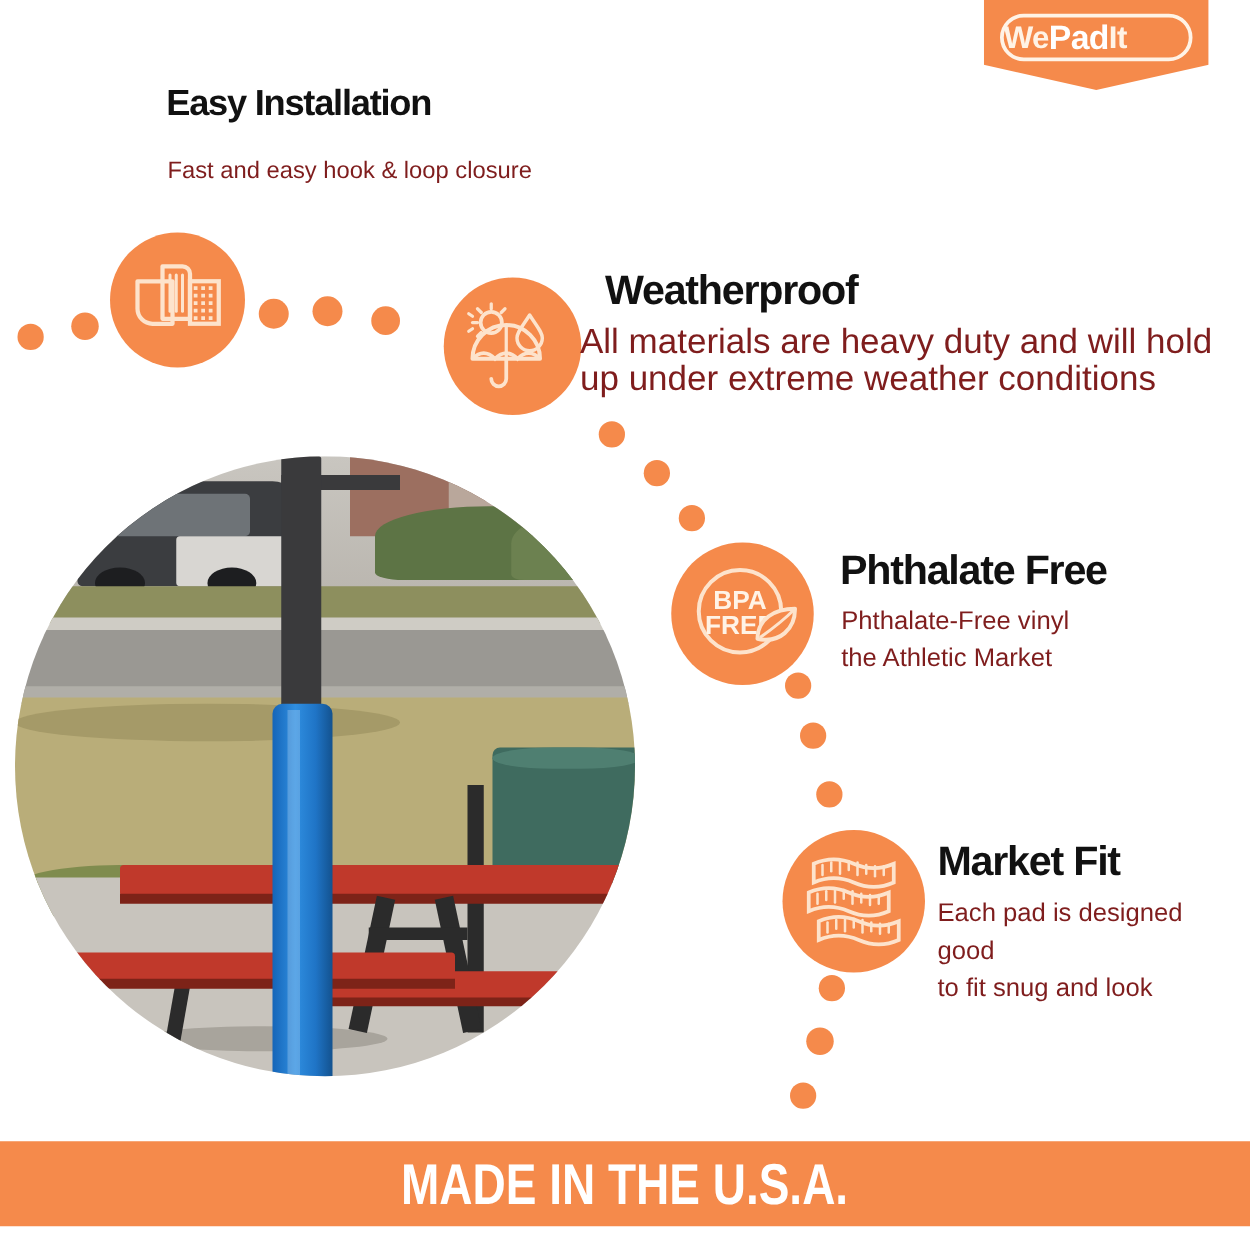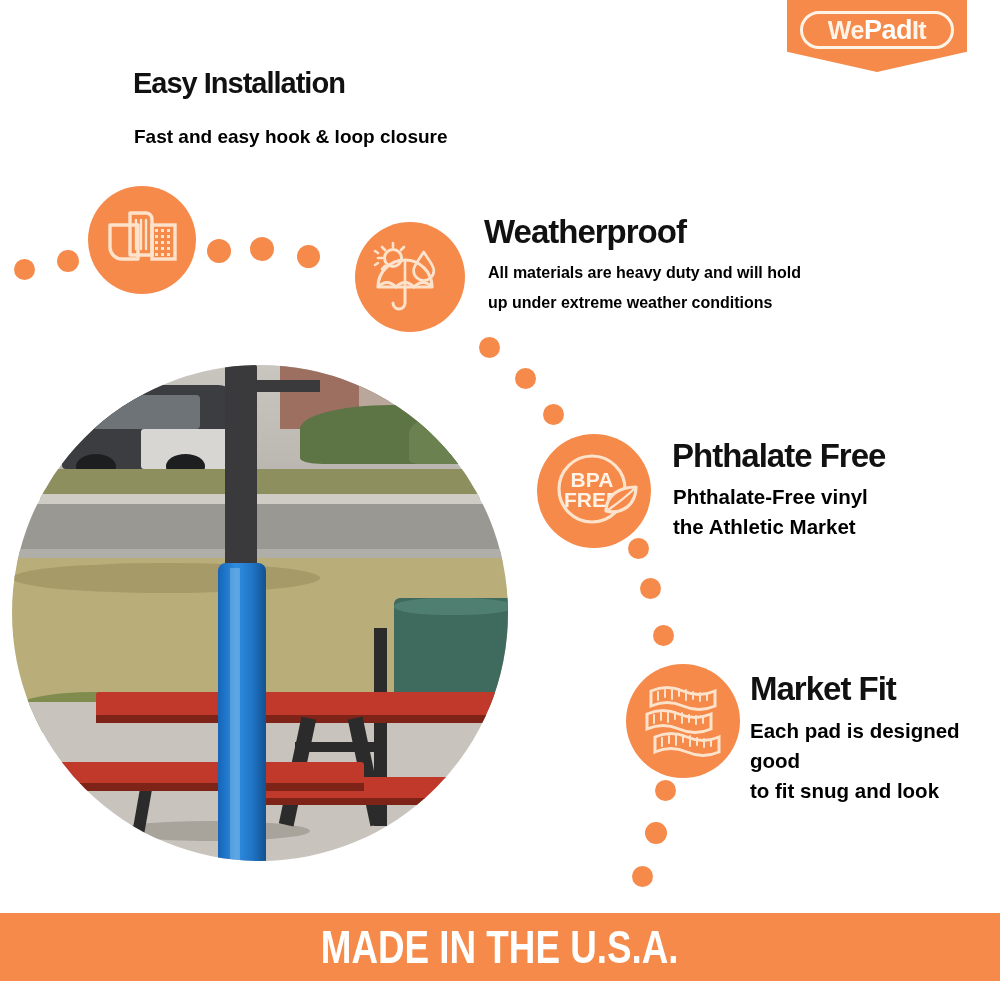--- a/index.html
+++ b/index.html
@@ -13,21 +13,21 @@
   
   #logo-banner{
     position:absolute; left:787px; top:0; width:180px; height:72px;
     background:#F58A4B;
     -webkit-clip-path:polygon(0 0,100% 0,100% 72%,50% 100%,0 72%);
     clip-path:polygon(0 0,100% 0,100% 72%,50% 100%,0 72%);
   }
   #logo-plate{
     position:absolute; left:13px; top:11px; width:154px; height:38px;
     border:3px solid #FFF3E6; border-radius:19px;
-    display:flex; align-items:center; justify-content:center;
+    display:flex; align-items:center; justify-content:flex-start;
   }
   .logo-txt{ font-size:25px; line-height:1; letter-spacing:-.5px; font-weight:700; }
   .logo-we { color:#FFF3E6; font-weight:800; }
   .logo-pad{ color:#FFFFFF; font-weight:900; font-size:27px; }
   .logo-it { color:#FFF3E6; font-weight:800; }
 
   
   .dot{ position:absolute; border-radius:50%; background:#F58A4B; }
 
   
@@ -35,21 +35,21 @@
     position:absolute; border-radius:50%; background:#F58A4B;
     display:flex; align-items:center; justify-content:center;
   }
 
   
   .feat-title{
     position:absolute; color:#111111; font-weight:800;
     letter-spacing:-1px; white-space:nowrap;
   }
   .feat-desc{
-    position:absolute; color:#000000; font-weight:700;
+    position:absolute; color:#7f1d1d; font-weight:400;
   }
 
   
   #photo-circle{
     position:absolute; left:12px; top:365px; width:496px; height:496px;
     border-radius:50%; overflow:hidden;
   }
   #photo-inner{ position:absolute; inset:0; }
 
   .ph{ position:absolute; }
@@ -180,21 +180,21 @@
     <path d="M7 46 q9 -9 18 0 q9 -9 18 0 q9 -9 18 0" fill="none" stroke="#FDE3CC" stroke-width="3"></path>
     <line x1="34" y1="19" x2="34" y2="46" stroke="#FDE3CC" stroke-width="2.6"></line>
 
     <path d="M34 46 V62 a6 6 0 0 1 -12 0" fill="none" stroke="#FDE3CC" stroke-width="3" stroke-linecap="round"></path>
 
     <path d="M66 12 C73 23 77 27 77 32 a11 11 0 0 1 -22 0 c0 -5 4 -9 11 -20 Z" fill="none" stroke="#FDE3CC" stroke-width="3" stroke-linejoin="round" transform="translate(-8,0) scale(.92)"></path>
   </svg>
 </div>
 
 <div class="feat-title" style="left:484px; top:213px; font-size:33px;">Weatherproof</div>
-<div class="feat-desc" style="left:488px; top:258px; font-size:16px; line-height:30px;">
+<div class="feat-desc" style="left:464px; top:258px; font-size:28px; line-height:30px;">
   <div>All materials are heavy duty and will hold</div>
   <div>up under extreme weather conditions</div>
 </div>
 
 <div class="dot" style="left:479px; top:337px; width:21px; height:21px;"></div>
 <div class="dot" style="left:515px; top:368px; width:21px; height:21px;"></div>
 <div class="dot" style="left:543px; top:404px; width:21px; height:21px;"></div>
 
 <div class="icon-circle" style="left:537px; top:434px; width:114px; height:114px;">
   <svg width="92" height="92" viewBox="0 0 92 92">

